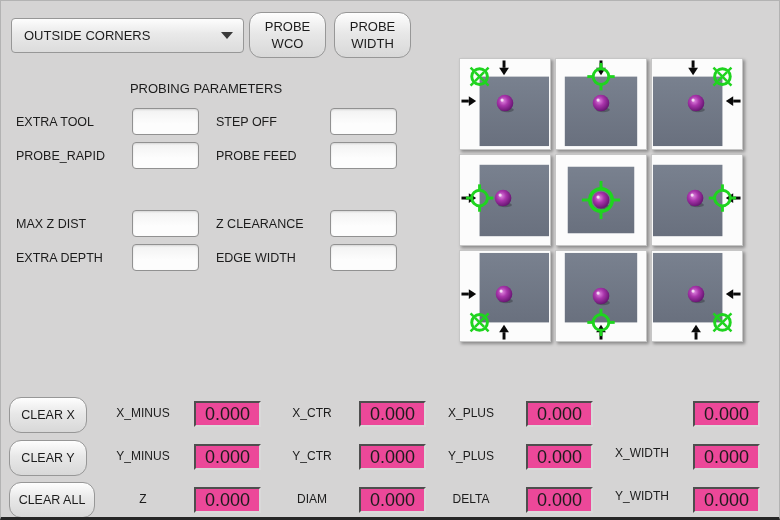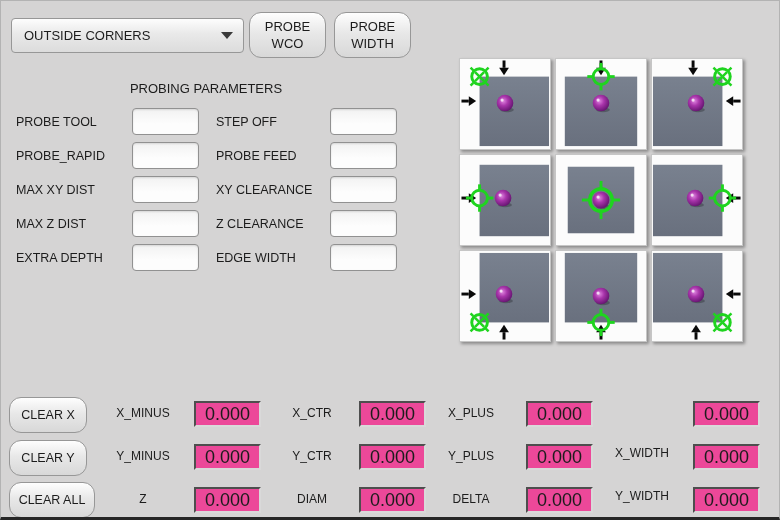--- a/index.html
+++ b/index.html
@@ -100,35 +100,29 @@
     <span>WCO</span>
   </button>
   <button class="btn topbtn" id="probe-help">
     <span>PROBE</span>
     <span>WIDTH</span>
   </button>
 
   <div class="param-title">PROBING PARAMETERS</div>
 
   <div class="param-row" style="top:107px">
-    <span class="lbl lbl1">PROBE TOOL</span>
+    <span class="lbl lbl1">EXTRA TOOL</span>
     <input class="entry c1" value="" style="">
     <span class="lbl lbl2">STEP OFF</span>
     <input class="entry c2" value="" style="">
   </div>
   <div class="param-row" style="top:141px">
     <span class="lbl lbl1">PROBE_RAPID</span>
     <input class="entry c1" value="" style="">
     <span class="lbl lbl2">PROBE FEED</span>
-    <input class="entry c2" value="" style="">
-  </div>
-  <div class="param-row" style="top:175px">
-    <span class="lbl lbl1">MAX XY DIST</span>
-    <input class="entry c1" value="" style="">
-    <span class="lbl lbl2">XY CLEARANCE</span>
     <input class="entry c2" value="" style="">
   </div>
   <div class="param-row" style="top:209px">
     <span class="lbl lbl1">MAX Z DIST</span>
     <input class="entry c1" value="" style="">
     <span class="lbl lbl2">Z CLEARANCE</span>
     <input class="entry c2" value="" style="">
   </div>
   <div class="param-row" style="top:243px">
     <span class="lbl lbl1">EXTRA DEPTH</span>

